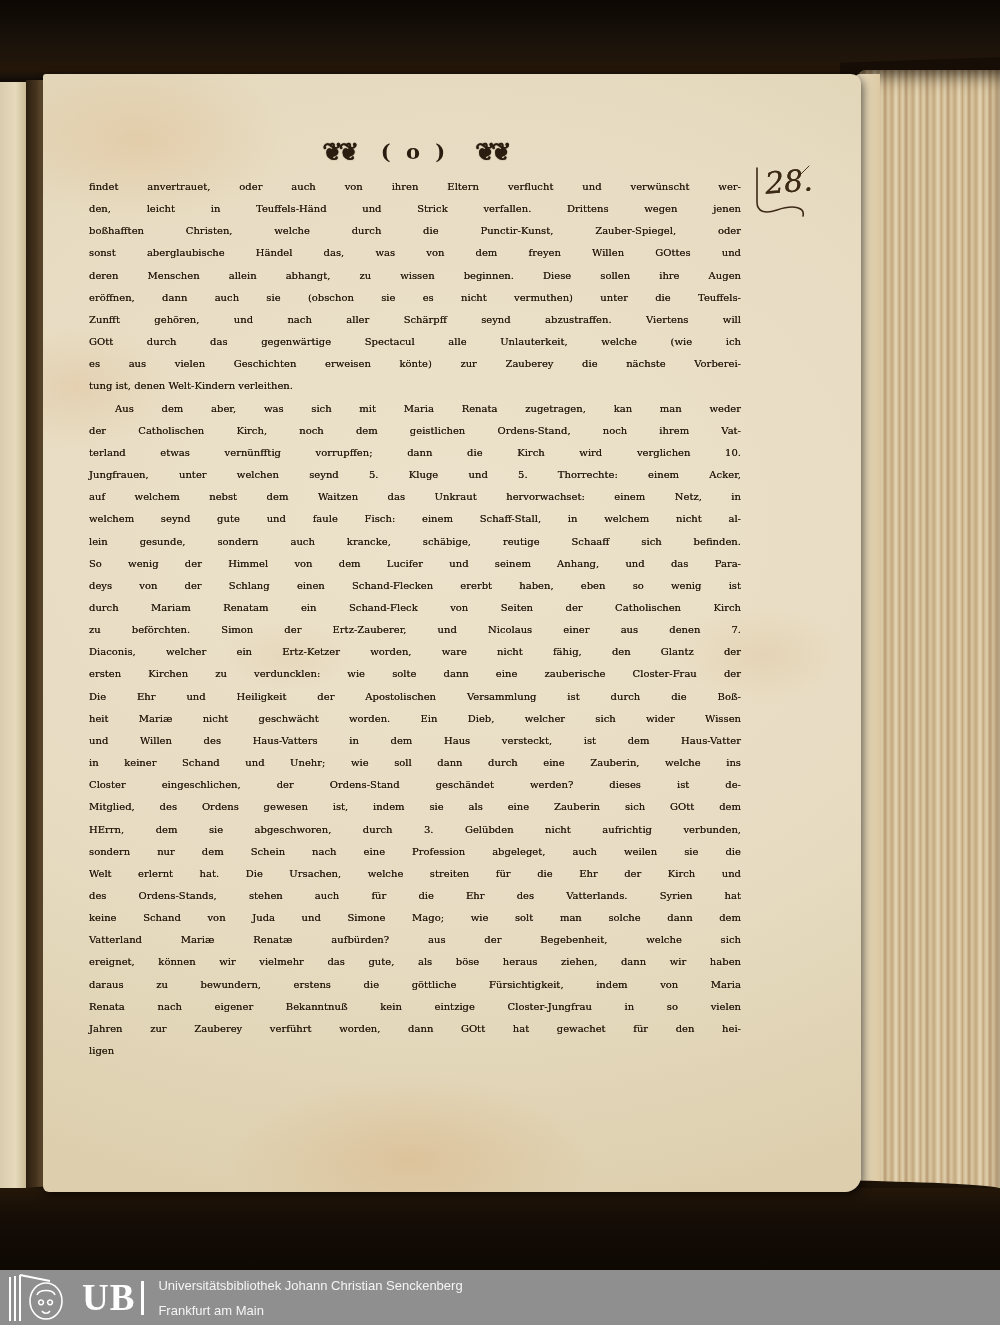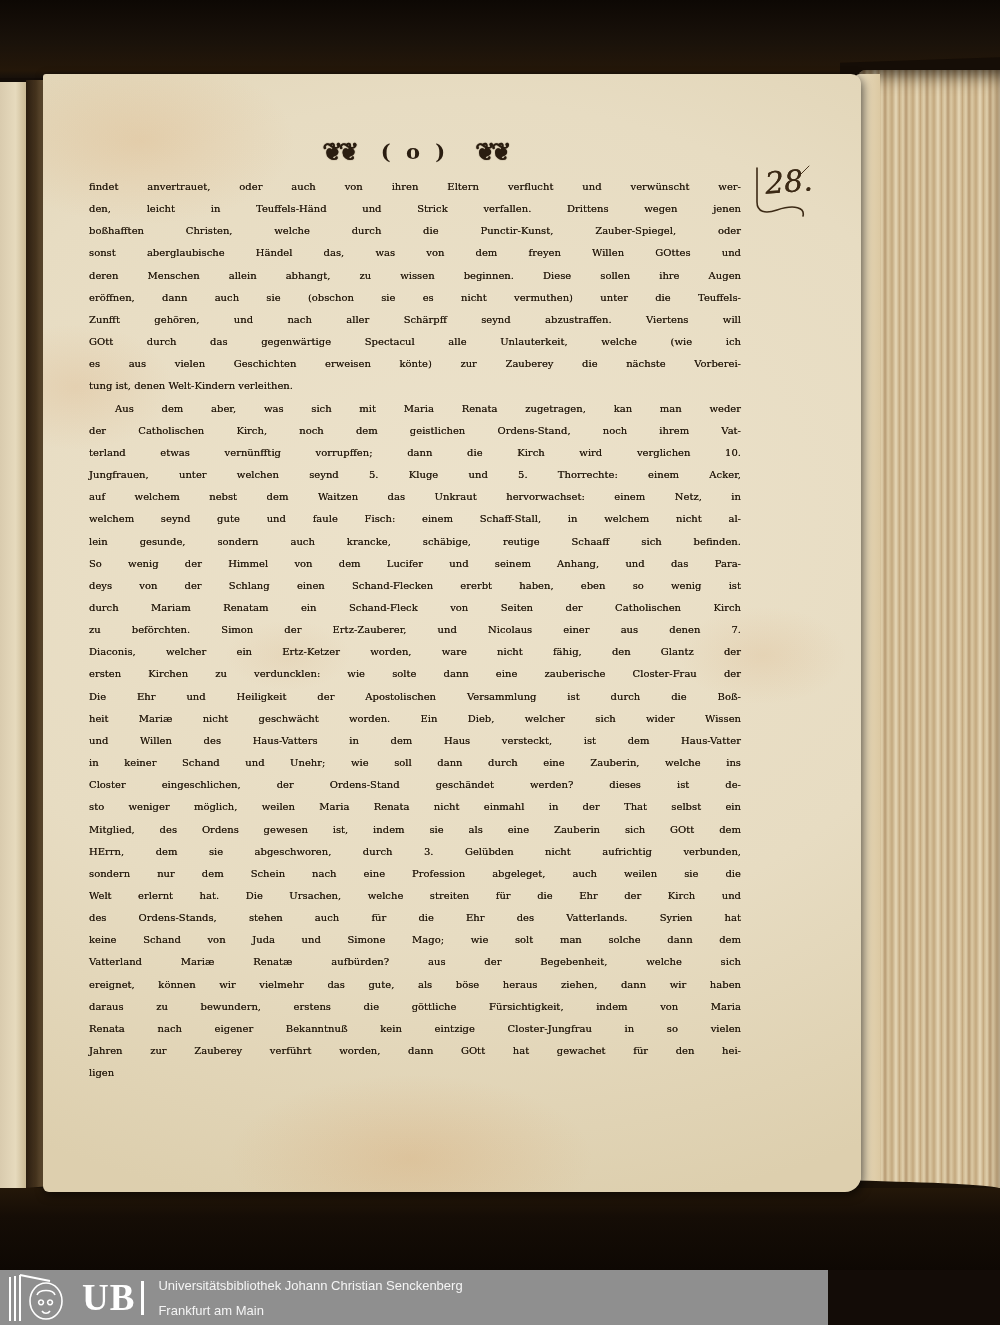--- a/index.html
+++ b/index.html
@@ -57,21 +57,21 @@
   .tline{text-align:justify;text-align-last:justify;white-space:normal;}
   .tline.unjust{text-align-last:left;}
   .tline.indent{text-indent:26px;}
   .catchword{text-align:right;padding-right:26px;}
   
   .folio{position:absolute;left:700px;top:84px;width:90px;height:70px;color:#3c2a16;}
   .folio-num{position:absolute;left:22px;top:6px;font-family:"DejaVu Serif",serif;
     font-style:italic;font-size:30px;transform:rotate(-4deg);text-shadow:0 0 .5px #3c2a16;}
   .folio svg{position:absolute;left:0;top:0;}
   
-  .footer{position:absolute;left:0;top:1270px;width:828px;height:55px;
+  .footer{position:absolute;left:0;top:1270px;width:1000px;height:55px;
     background:#8f8f8f;color:#f4f4f4;font-family:"Liberation Sans",sans-serif;}
   .footer-inner{display:flex;align-items:center;height:100%;}
   .logo{display:flex;align-items:center;height:100%;margin-left:6px;}
   .logo svg{display:block;}
   .logo-ub{font-family:"Liberation Serif",serif;font-weight:bold;font-size:37px;
     color:#ffffff;margin-left:2px;letter-spacing:1px;}
   .logo-sep{width:3px;height:34px;background:#ffffff;margin-left:6px;margin-right:14px;}
   .footer-text{font-size:13px;line-height:25px;color:#f4f4f4;}
 </style>
 </head>
@@ -128,21 +128,20 @@
           <div class="tline">deys von der Schlang einen Schand-Flecken ererbt haben, eben so wenig ist</div>
           <div class="tline">durch Mariam Renatam ein Schand-Fleck von Seiten der Catholischen Kirch</div>
           <div class="tline">zu beförchten.   Simon der Ertz-Zauberer, und Nicolaus einer aus denen 7.</div>
           <div class="tline">Diaconis, welcher ein Ertz-Ketzer worden, ware nicht fähig, den Glantz der</div>
           <div class="tline">ersten Kirchen zu verduncklen: wie solte dann eine zauberische Closter-Frau der</div>
           <div class="tline">Die Ehr und Heiligkeit der Apostolischen Versammlung ist durch die Boß-</div>
           <div class="tline">heit Mariæ nicht geschwächt worden.   Ein Dieb, welcher sich wider Wissen</div>
           <div class="tline">und Willen des Haus-Vatters in dem Haus versteckt, ist dem Haus-Vatter</div>
           <div class="tline">in keiner Schand und Unehr; wie soll dann durch eine Zauberin, welche ins</div>
           <div class="tline">Closter eingeschlichen, der Ordens-Stand geschändet werden? dieses ist de-</div>
-          <div class="tline">sto weniger möglich, weilen Maria Renata nicht einmahl in der That selbst ein</div>
           <div class="tline">Mitglied, des Ordens gewesen ist, indem sie als eine Zauberin sich GOtt dem</div>
           <div class="tline">HErrn, dem sie abgeschworen, durch 3. Gelübden nicht aufrichtig verbunden,</div>
           <div class="tline">sondern nur dem Schein nach eine Profession abgeleget, auch weilen sie die</div>
           <div class="tline">Welt erlernt hat.   Die Ursachen, welche streiten für die Ehr der Kirch und</div>
           <div class="tline">des Ordens-Stands, stehen auch für die Ehr des Vatterlands.   Syrien hat</div>
           <div class="tline">keine Schand von Juda und Simone Mago; wie solt man solche dann dem</div>
           <div class="tline">Vatterland Mariæ Renatæ aufbürden?  aus der Begebenheit, welche sich</div>
           <div class="tline">ereignet, können wir vielmehr das gute, als böse heraus ziehen, dann wir haben</div>
           <div class="tline">daraus zu bewundern, erstens die göttliche Fürsichtigkeit, indem von Maria</div>
           <div class="tline">Renata nach eigener Bekanntnuß kein eintzige Closter-Jungfrau in so vielen</div>

